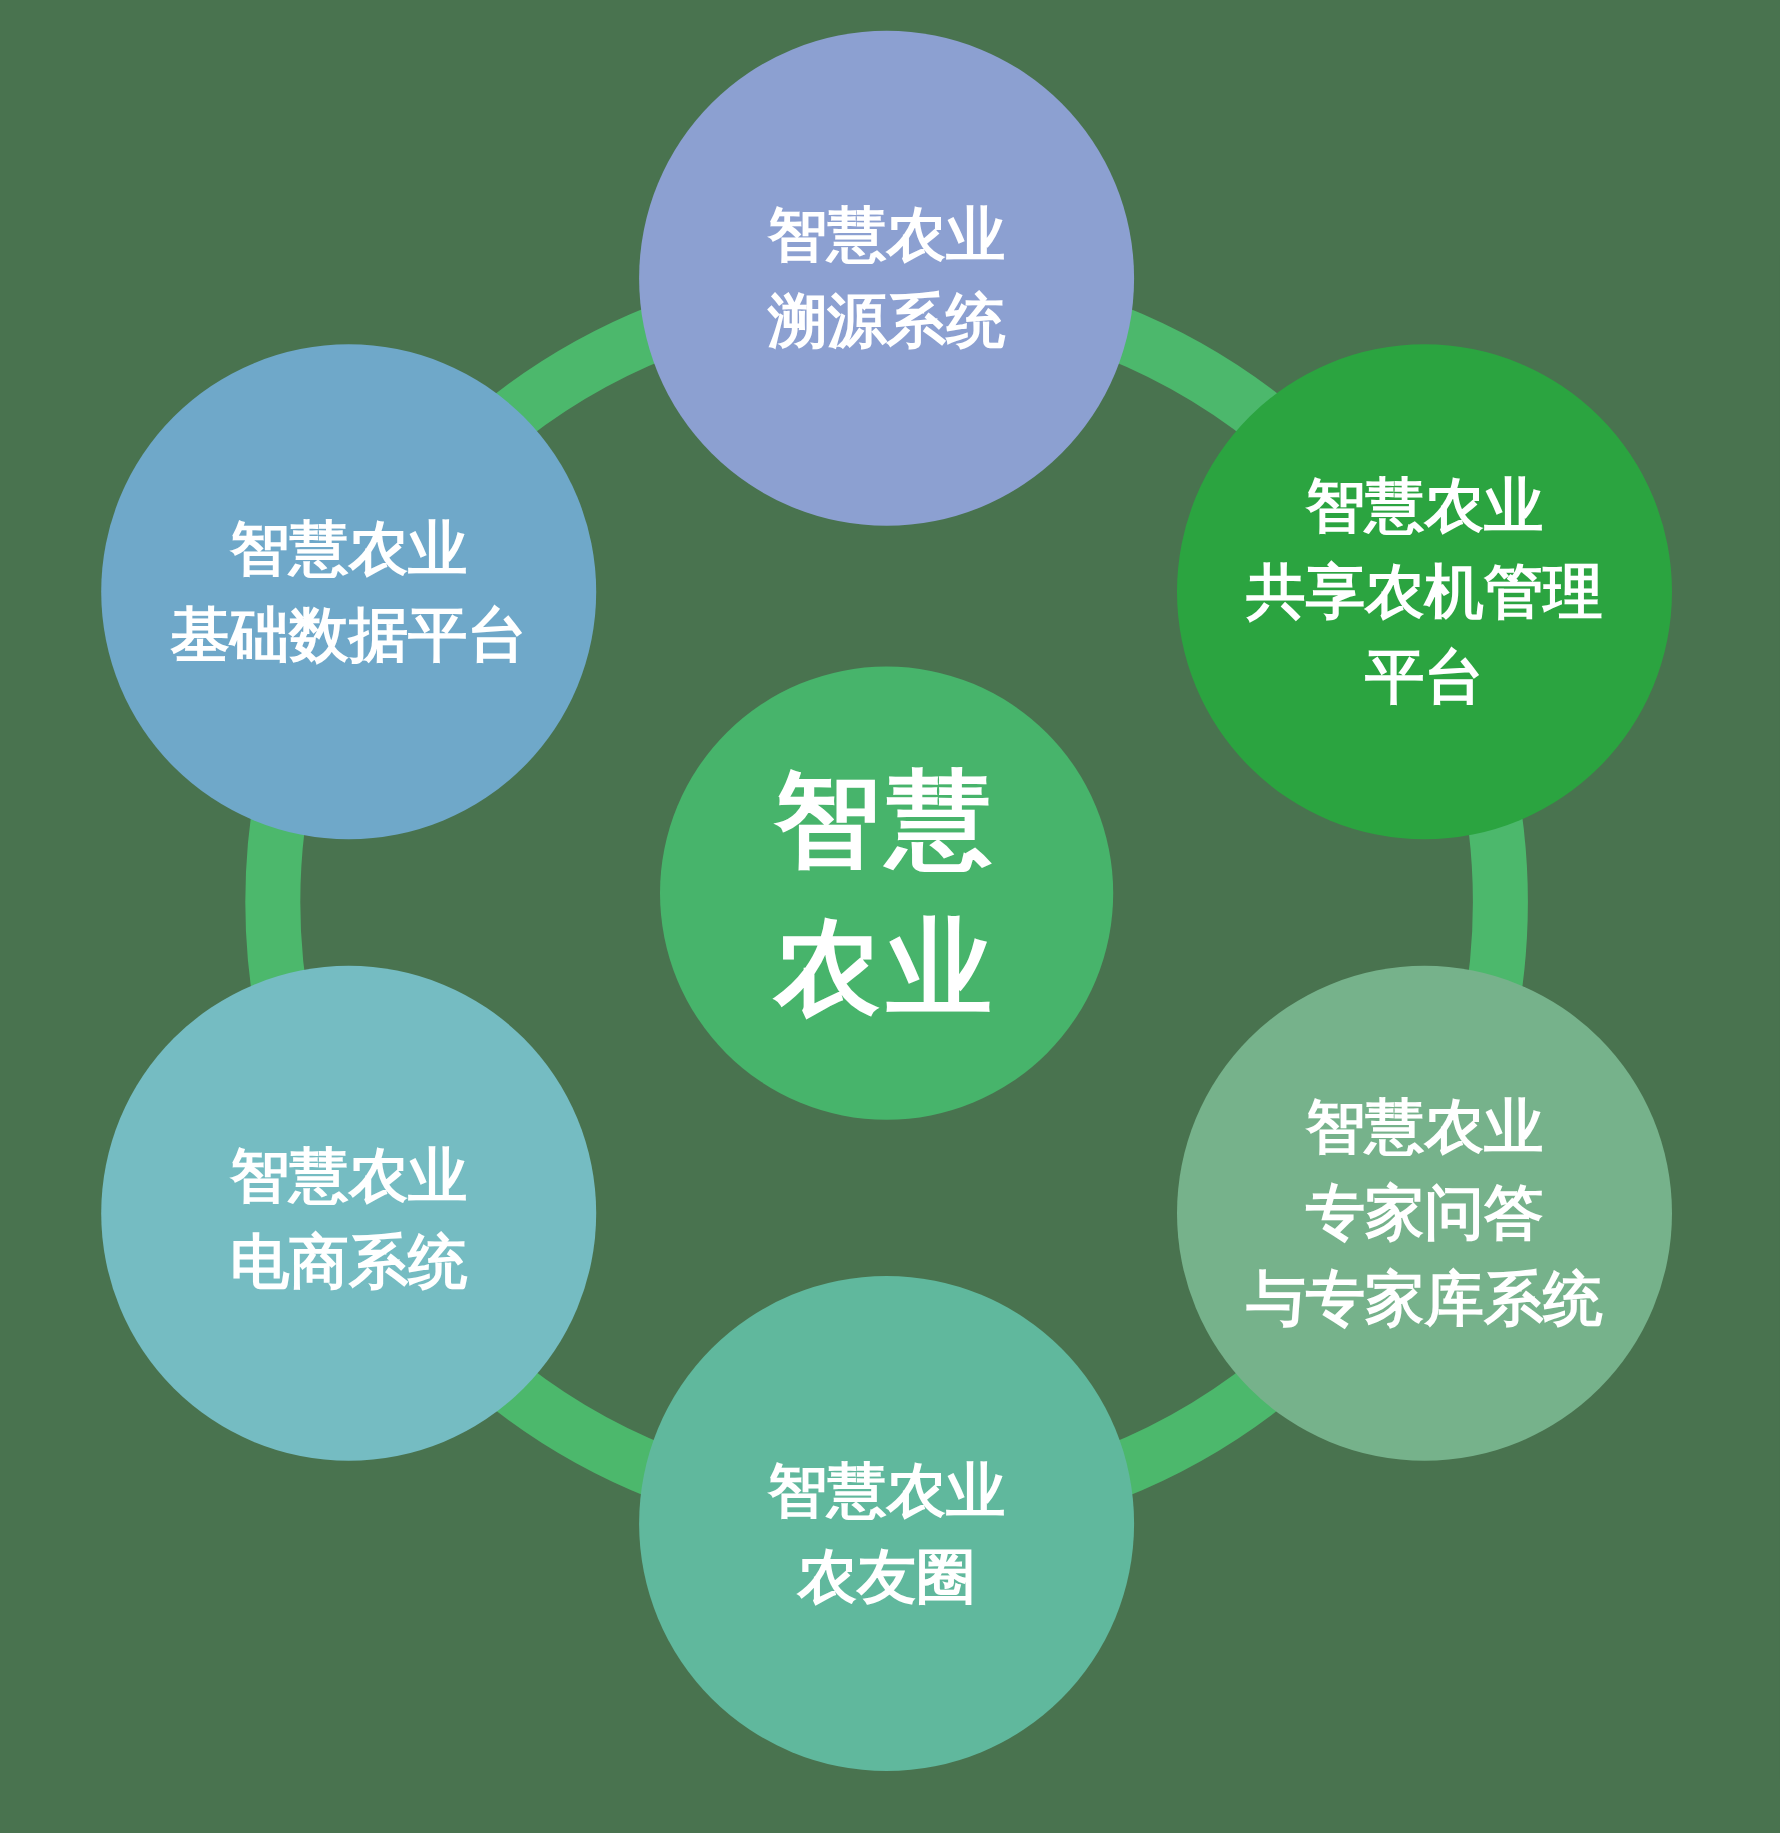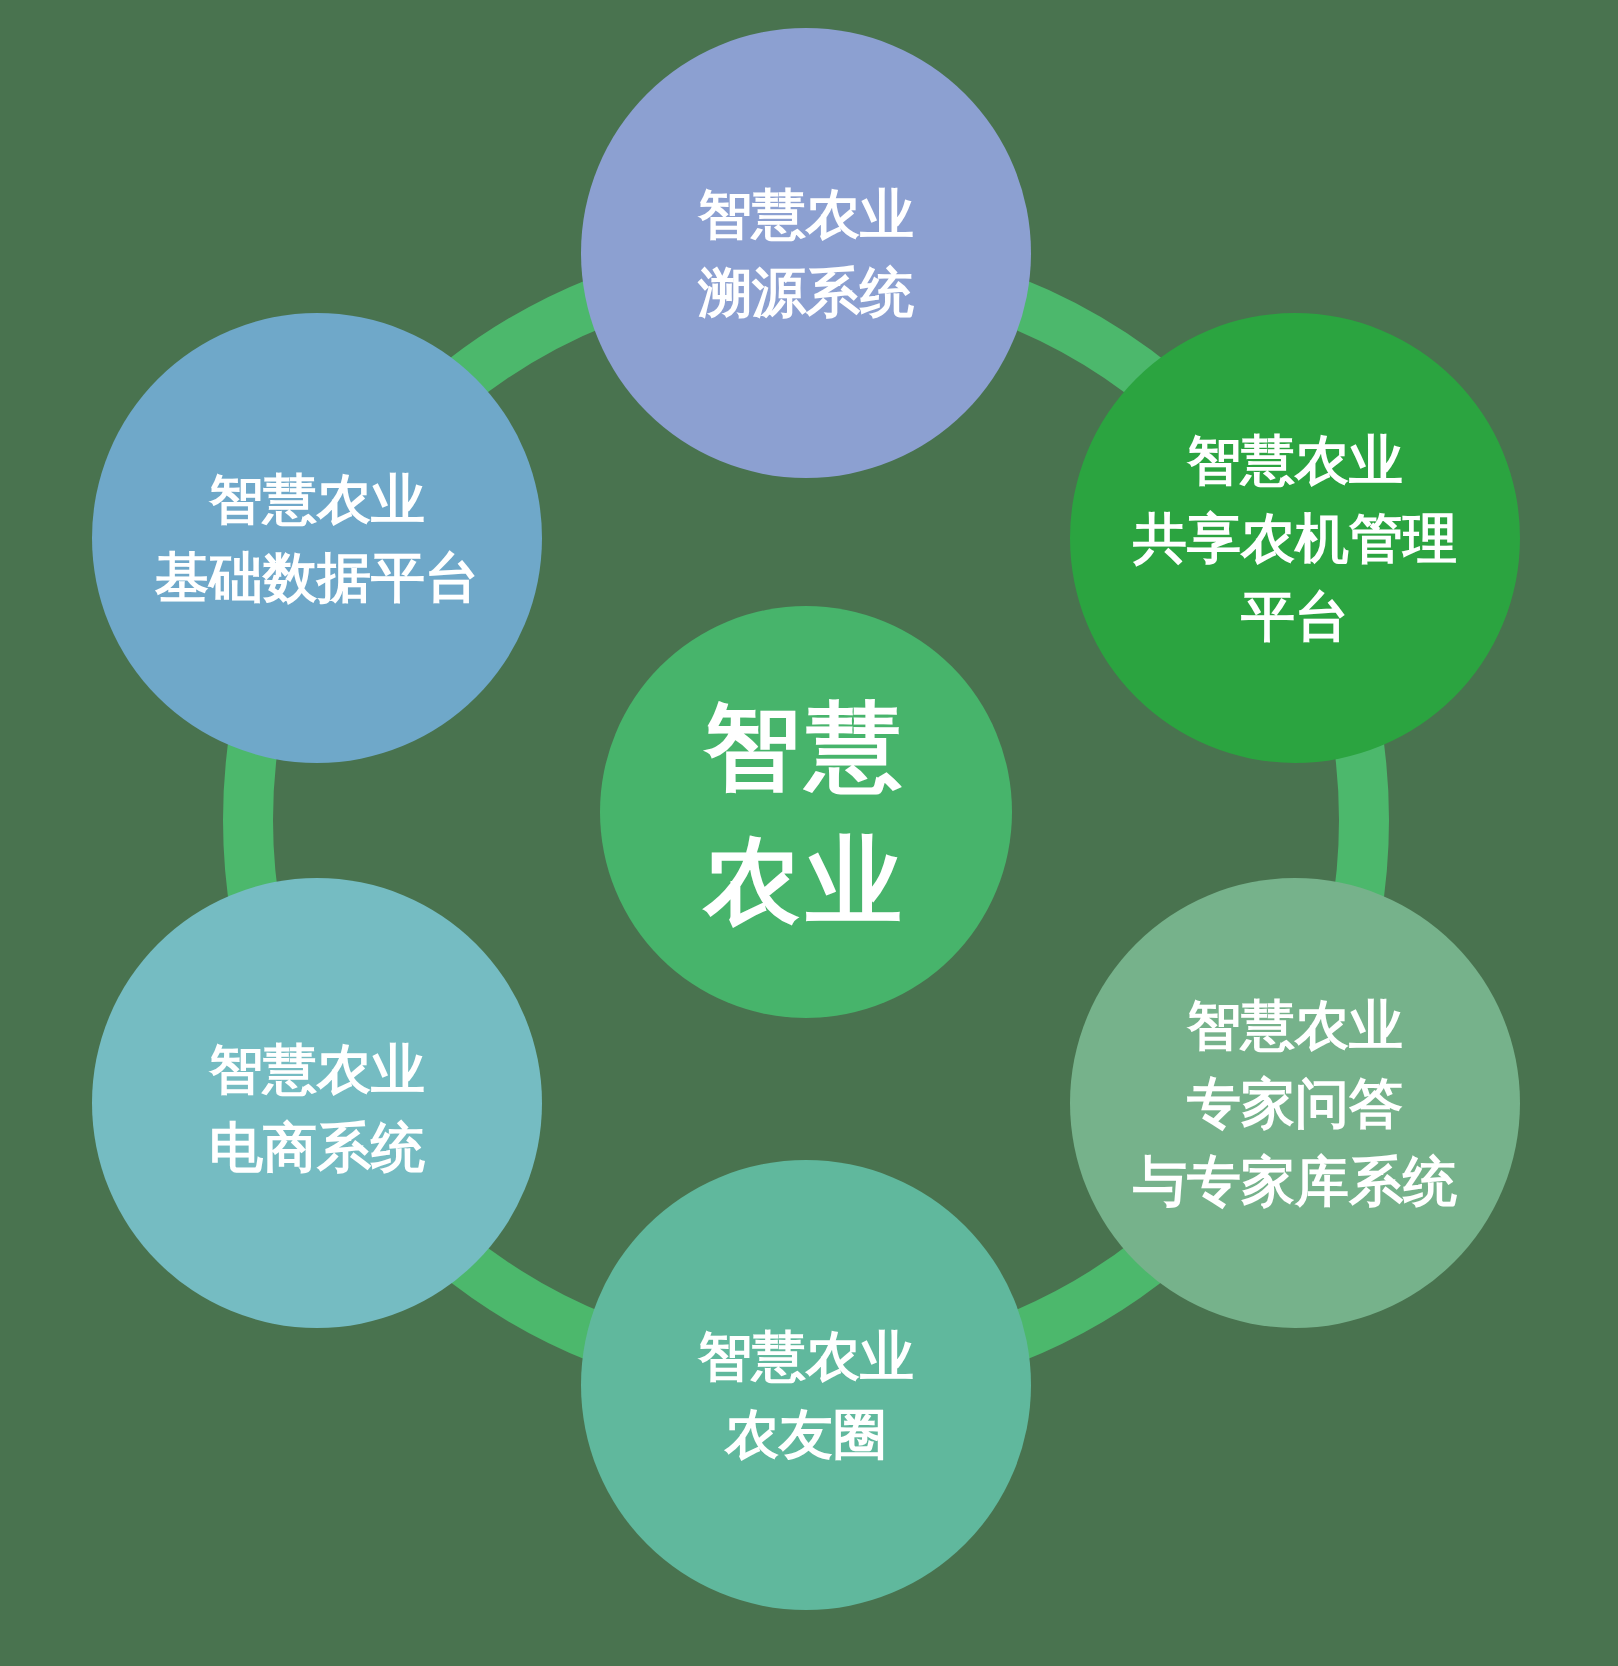--- a/index.html
+++ b/index.html
@@ -5,21 +5,21 @@
   html, body {
     margin: 0;
     padding: 0;
     background: #49734F;
   }
   .stage {
     width: 1618px;
     height: 1666px;
     position: relative;
     overflow: hidden;
-    font-family: Liberation Sans, sans-serif;
+    font-family: Liberation Serif, serif;
   }
   svg { display: block; }
   .outer-label {
     font-size: 54px;
     font-weight: 700;
     text-anchor: middle;
     dominant-baseline: central;
   }
   .center-label {
     font-size: 96px;

